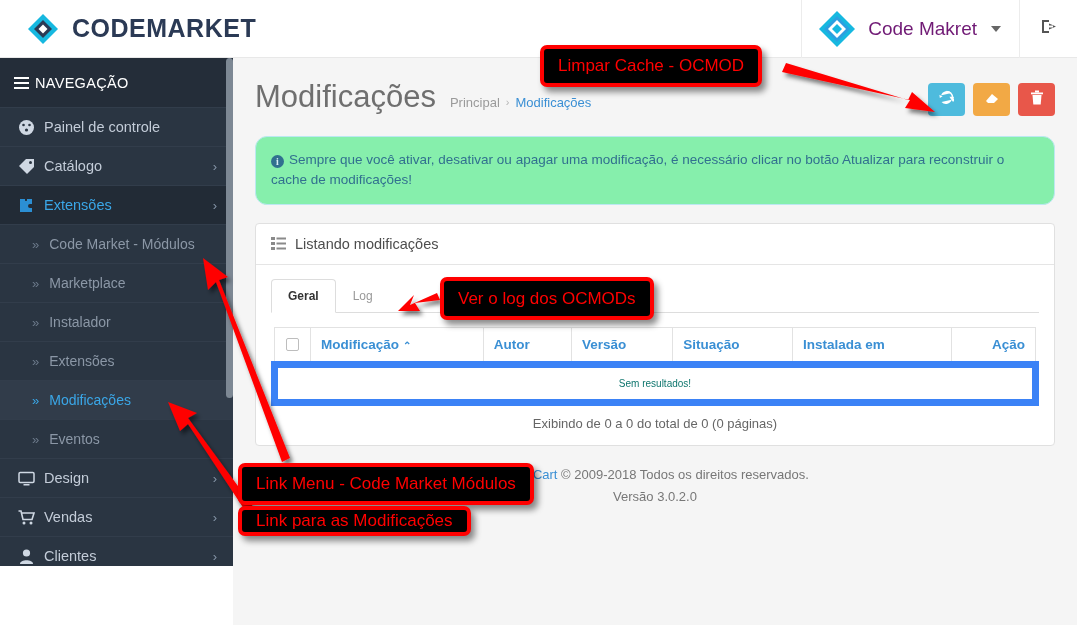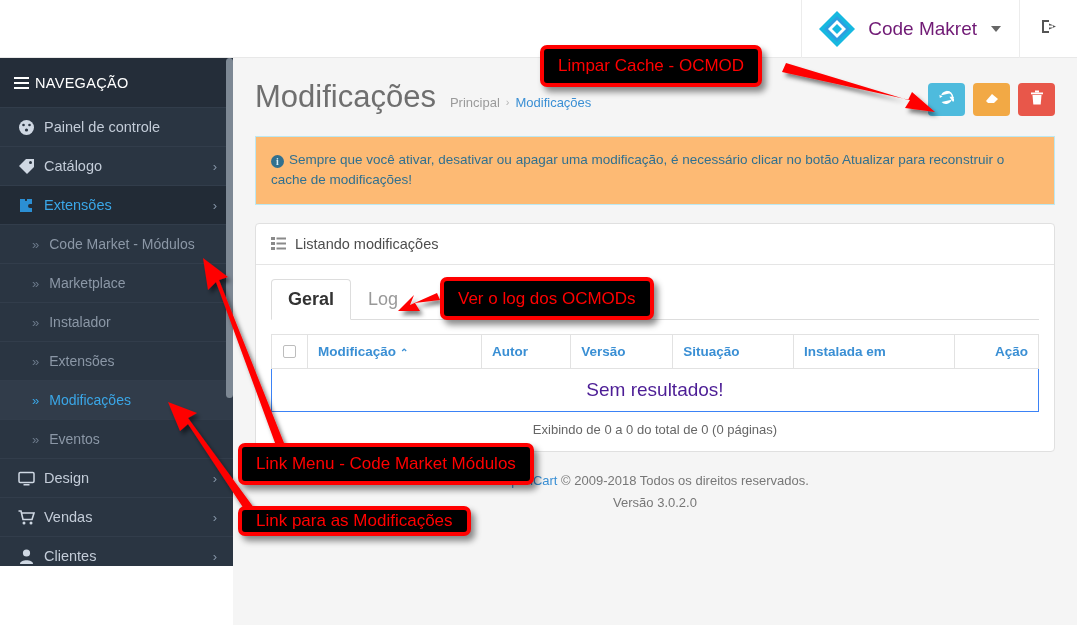--- a/index.html
+++ b/index.html
@@ -100,22 +100,22 @@
   .abtn {
     width: 37px; height: 33px; border-radius: 4px; border: none;
     display: flex; align-items: center; justify-content: center;
     color: #fff; cursor: pointer;
   }
   .abtn.cyan { background: #4ebbdd; }
   .abtn.orange { background: #f2a945; }
   .abtn.red { background: #e8574a; }
 
   .alert {
-    margin: 0 22px; background: #fdba74; border: 1px solid #bce8f1;
-    color: #31708f; border-radius: 0; padding: 13px 15px;
+    margin: 0 22px; background: #86efac; border: 1px solid #bce8f1;
+    color: #31708f; border-radius: 12px; padding: 13px 15px;
     font-size: 13.5px; line-height: 1.5;
   }
   .alert .i-circle {
     display: inline-block; width: 13px; height: 13px; border-radius: 50%;
     background: #31708f; color: #d9edf7; font-size: 10px; font-weight: bold;
     text-align: center; line-height: 13px; margin-right: 5px;
     font-family: "Liberation Serif", serif; vertical-align: -1px;
   }
 
   .panel {
@@ -124,38 +124,38 @@
   }
   .panel-head {
     height: 41px; display: flex; align-items: center; padding: 0 15px;
     border-bottom: 1px solid #e5e5e5; color: #4d4d4d; font-size: 14.5px;
   }
   .panel-head .lico { margin-right: 9px; color: #8a8a8a; display: inline-flex; }
   .panel-body { padding: 14px 15px 10px 15px; }
 
   .tabs { display: flex; border-bottom: 1px solid #dddddd; }
   .tab {
-    padding: 9px 16px; font-size: 18px; color: #999; cursor: pointer;
+    padding: 9px 16px; font-size: 12px; color: #999; cursor: pointer;
     margin-bottom: -1px; border: 1px solid transparent; border-radius: 4px 4px 0 0;
   }
   .tab.active {
     color: #333; font-weight: bold; background: #fff;
     border-color: #ddd #ddd #fff #ddd;
   }
 
   table.grid { width: 100%; border-collapse: collapse; margin-top: 14px; }
   table.grid th {
     border: 1px solid #e2e2e2; padding: 9px 10px; font-size: 13.5px;
     color: #3a8fd4; text-align: left; font-weight: bold; background: #fff;
   }
   table.grid th.cbcol { width: 36px; text-align: center; }
   table.grid th.actcol { text-align: right; }
   table.grid td {
-    border: 1px solid #3b82f6; padding: 10px; font-size: 19px;
-    color: #4c1d95; text-align: center;
+    border: 7px solid #3b82f6; padding: 10px; font-size: 10px;
+    color: #0f766e; text-align: center;
   }
   .cbox {
     width: 13px; height: 13px; border: 1px solid #bdbdbd; border-radius: 2px;
     display: inline-block; background: #fff; vertical-align: middle;
   }
   .sort-caret { font-size: 10px; margin-left: 4px; color: #3a8fd4; }
   .pager {
     text-align: center; font-size: 13px; color: #666; padding: 10px 2px 4px 2px;
   }
 
@@ -173,20 +173,30 @@
     box-shadow: 4px 5px 6px rgba(0,0,0,.45); z-index: 40;
   }
   .arrow-svg { position: absolute; z-index: 39; pointer-events: none; }
 </style>
 </head>
 <body>
 
 <div id="root">
 
   <div class="topbar">
+    <div class="brand">
+      <span class="brand-mark">
+        <svg width="34" height="34" viewBox="0 0 34 34">
+          <polygon points="17,2 32,17 17,32 2,17" fill="#16b8e0"></polygon>
+          <polygon points="17,8 26,17 17,26 8,17" fill="#2b3a55"></polygon>
+          <polygon points="17,12.5 21.5,17 17,21.5 12.5,17" fill="#ffffff"></polygon>
+        </svg>
+      </span>
+      <span class="brand-text">CODEMARKET</span>
+    </div>
     <div class="topbar-spacer"></div>
     <div class="user-box">
       <span class="user-mark">
         <svg width="38" height="38" viewBox="0 0 38 38">
           <polygon points="19,1 37,19 19,37 1,19" fill="#16b8e0"></polygon>
           <polygon points="19,6 32,19 19,32 6,19" fill="#2b9fe0"></polygon>
           <polygon points="19,10 28,19 19,28 10,19" fill="#ffffff"></polygon>
           <polygon points="19,14 24,19 19,24 14,19" fill="#16b8e0"></polygon>
         </svg>
       </span>
@@ -440,20 +450,20 @@
       <path d="M250,518 L188,424 L180,431 L168,402 L197,413 L188,418 L257,512 Z" fill="#ff0000"></path>
     </g>
   </svg>
 
   <div class="anno" style="left:540px; top:45px; height:42px;">
     <span>Limpar Cache - OCMOD</span>
   </div>
   <div class="anno" style="left:440px; top:277px; height:43px;">
     <span>Ver o log dos OCMODs</span>
   </div>
-  <div class="anno" style="left:238px; top:443px; height:42px;">
+  <div class="anno" style="left:238px; top:463px; height:42px;">
     <span>Link Menu - Code Market Módulos</span>
   </div>
   <div class="anno" style="left:238px; top:506px; height:30px;">
     <span>Link para as Modificações</span>
   </div>
 
 </div>
 
 </body></html>

